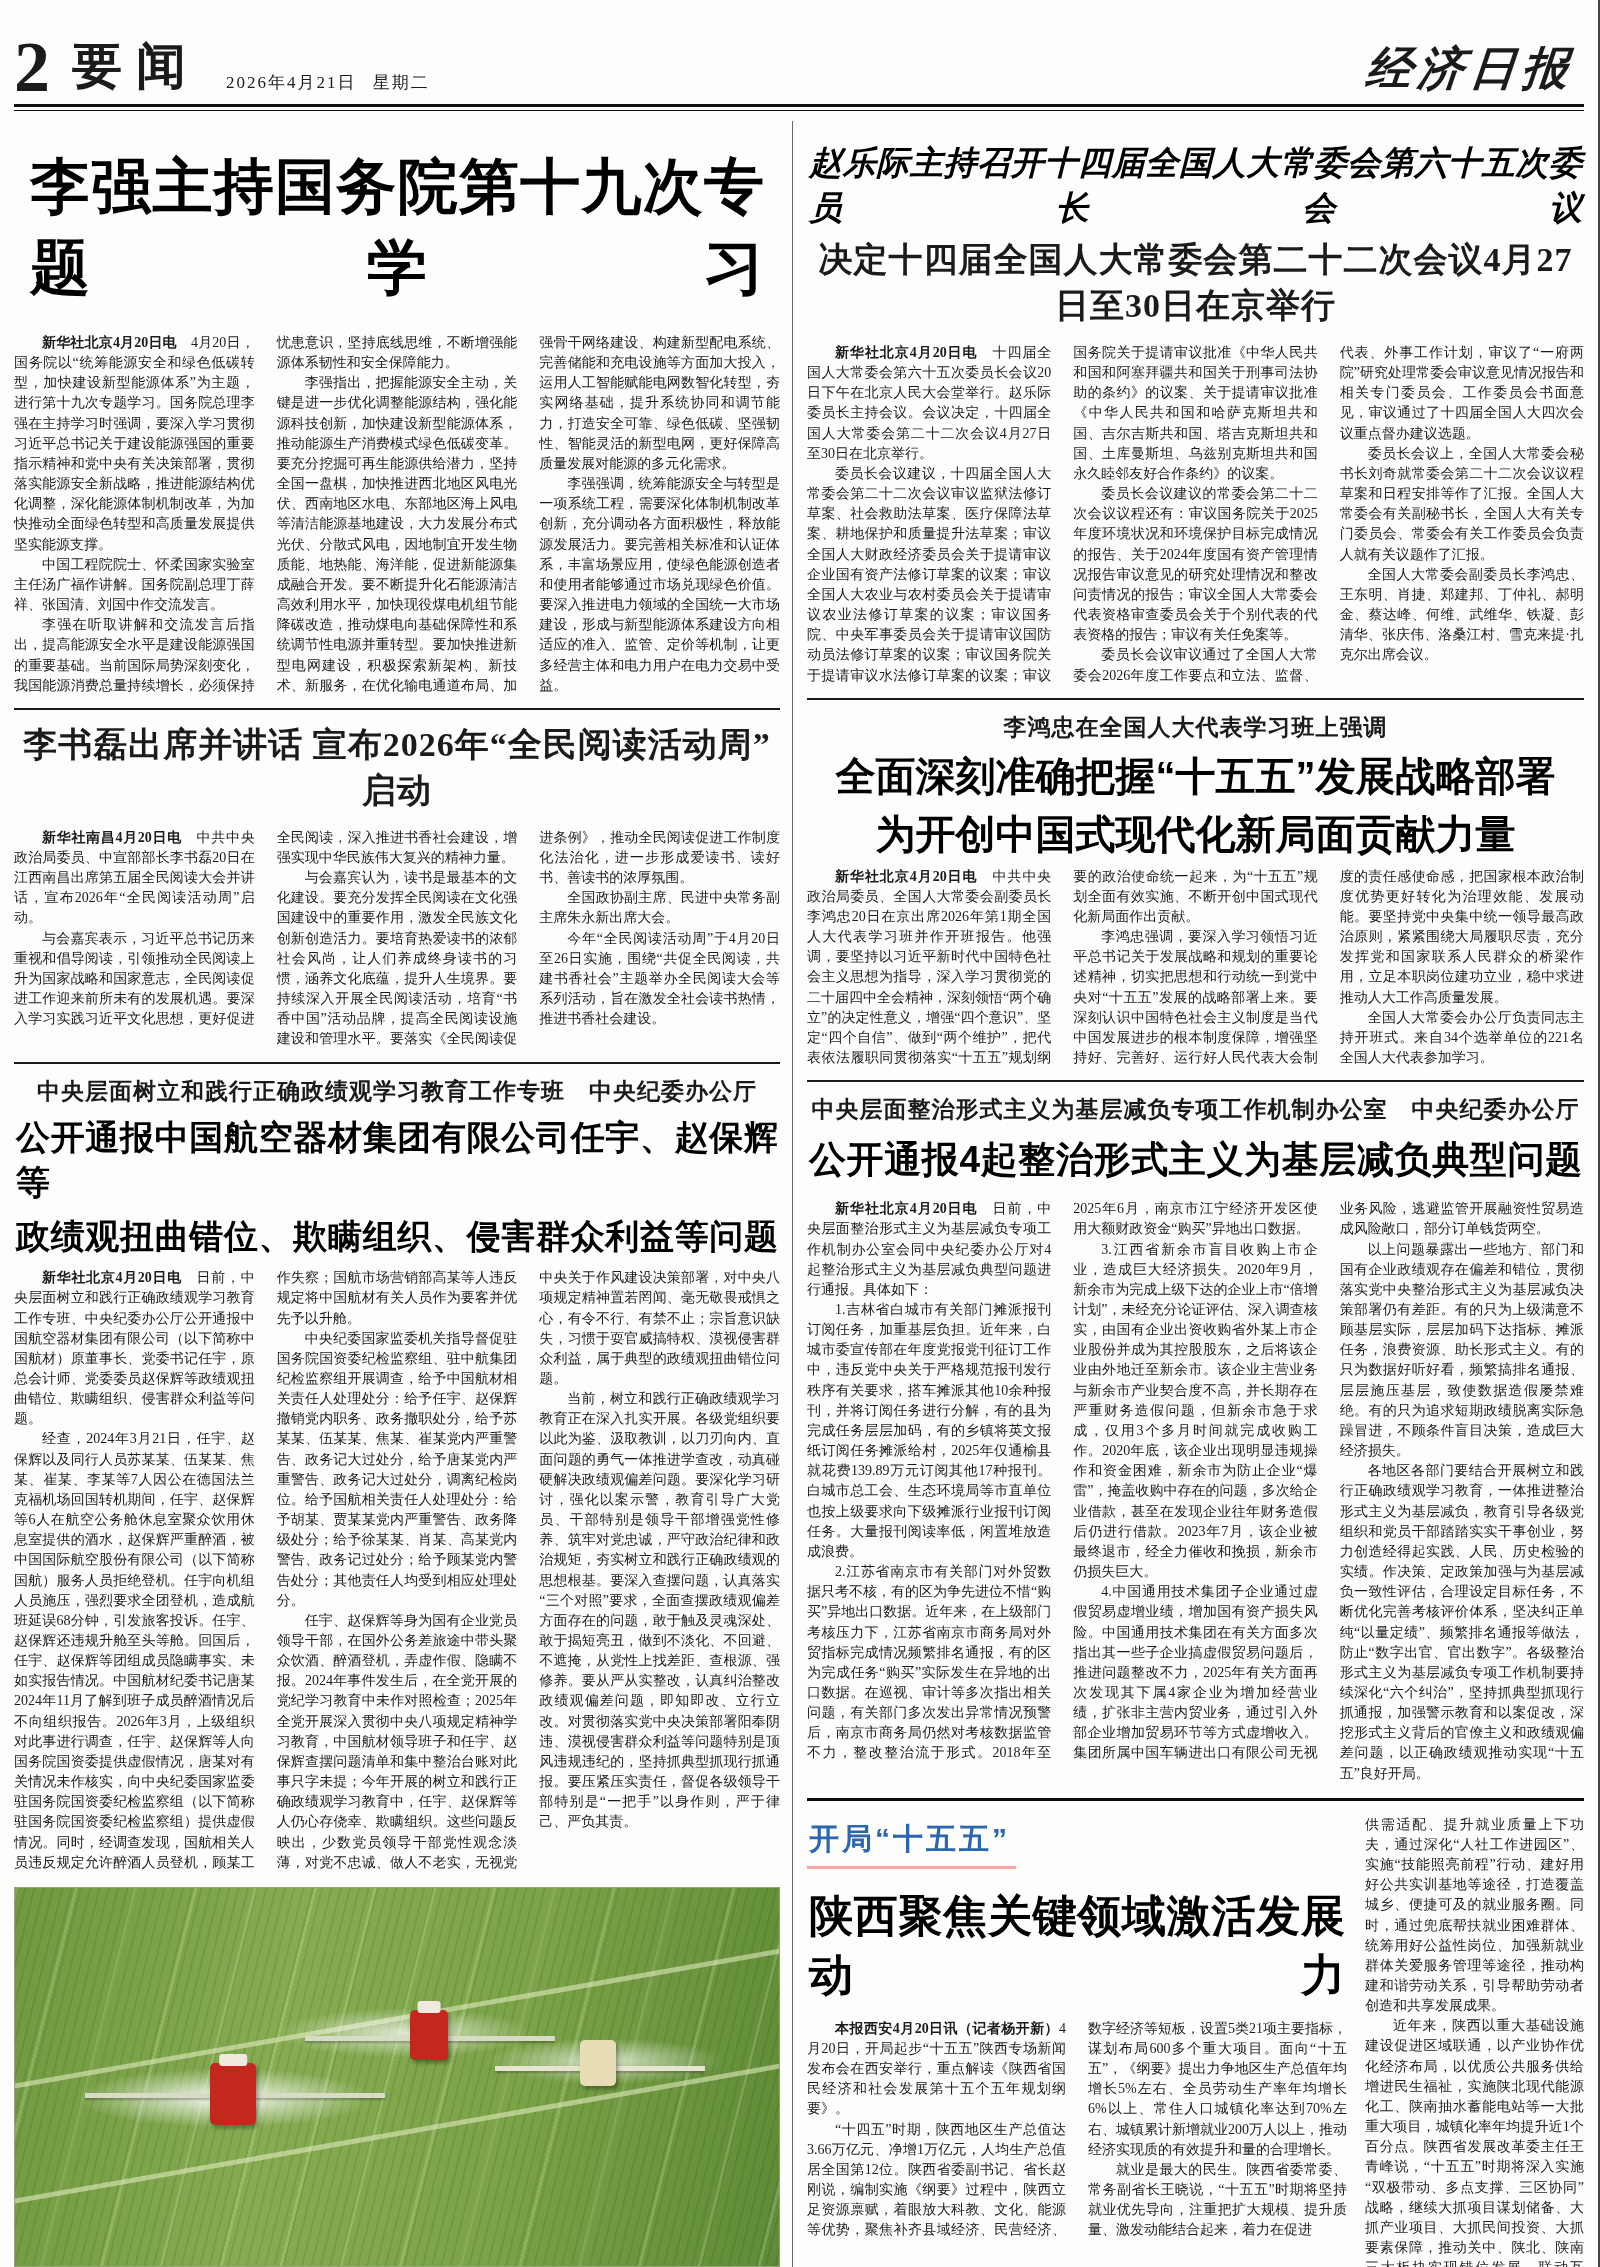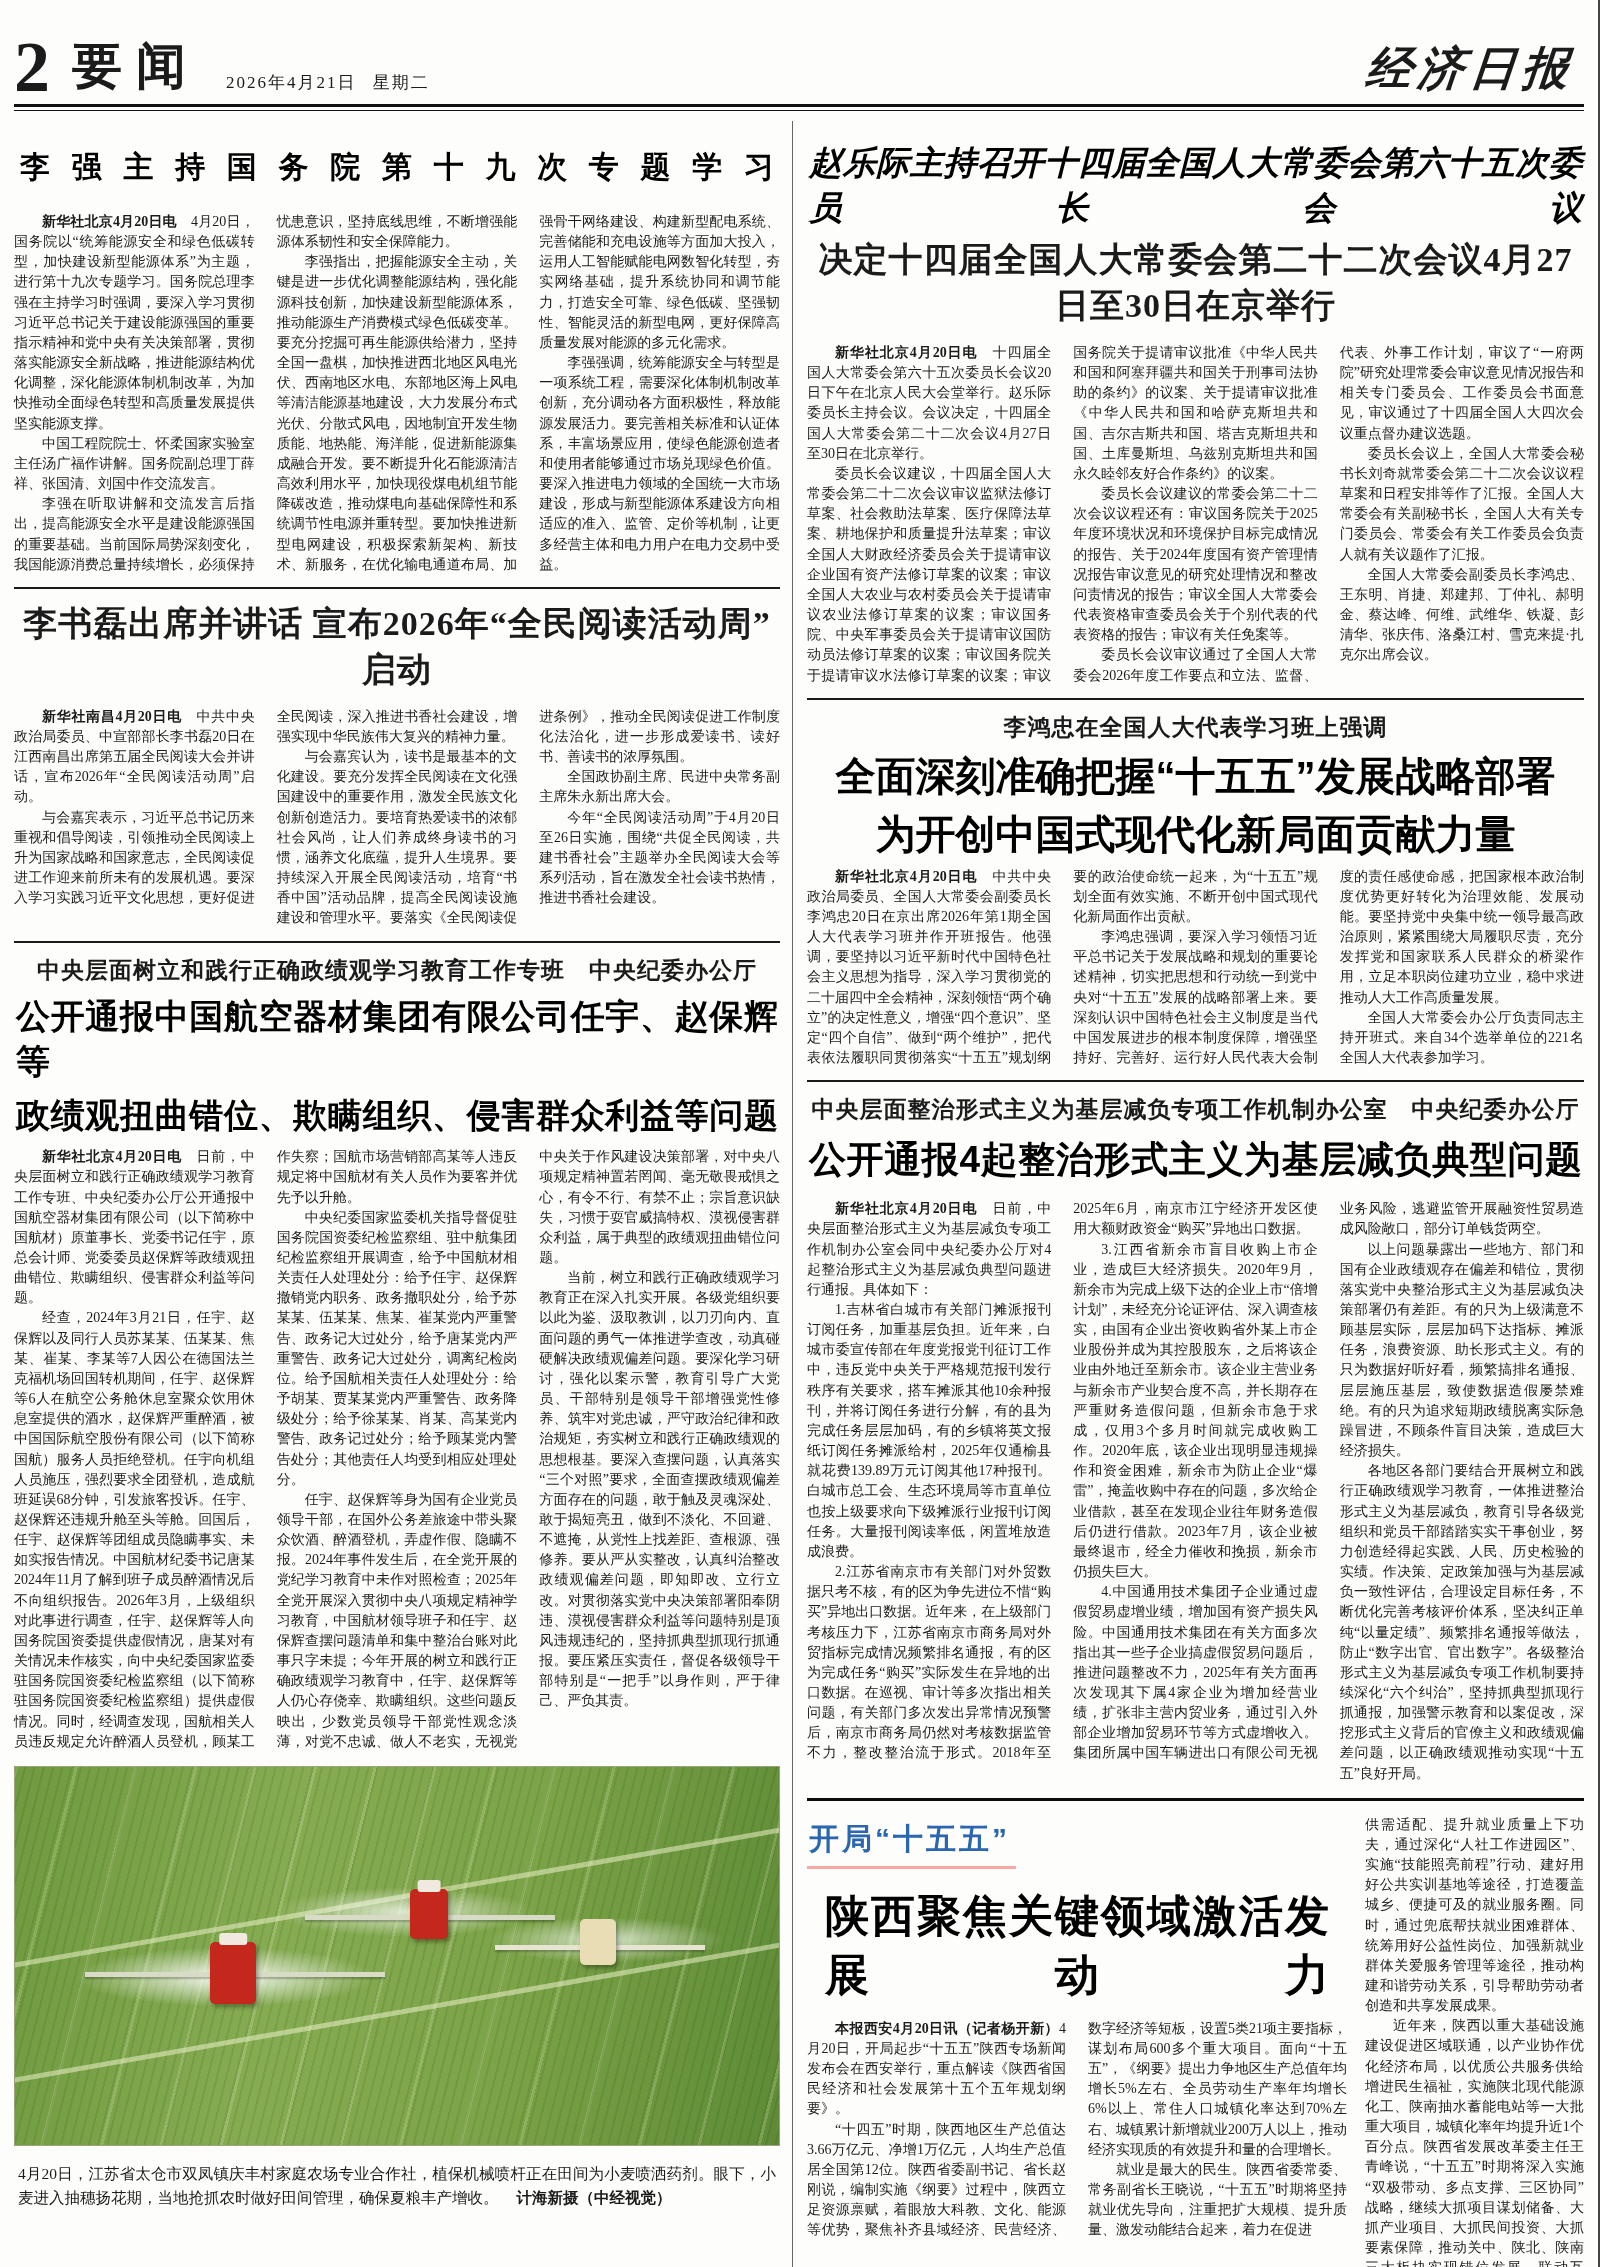--- a/index.html
+++ b/index.html
@@ -20,27 +20,27 @@
   .cols{display:flex;margin-top:10px;}
   .half{box-sizing:border-box;}
   .half.left{width:778px;padding-right:12px;}
   .half.right{flex:1;border-left:1px solid #666;padding-left:14px;}
   
   .rule{border-top:2px solid #1a1a1a;margin:12px 0;}
   .rule-thick{border-top:3.5px solid #0d0d0d;margin:14px 0 10px;}
   
   .hl{font-family:"Liberation Sans","DejaVu Sans",sans-serif;font-weight:900;color:#000;
       text-align:justify;text-align-last:justify;margin:10px 4px;}
-  .hl-1{font-size:30px;margin:26px 6px 24px;}
+  .hl-1{font-size:60px;margin:26px 16px 24px;}
   .hl-2{font-size:33px;margin:20px 2px 6px;font-style:italic;}
   .hl-3{font-size:46px;margin:24px 6px 14px;}
   .hl-4{font-size:40px;text-align:center;text-align-last:center;margin:8px 0;line-height:1.25;}
   .hl-5{font-size:34px;margin:8px 2px;line-height:1.35;}
   .hl-6{font-size:37px;margin:10px 2px 14px;}
-  .hl-sx{font-size:44px;margin:16px 18px 14px;}
+  .hl-sx{font-size:44px;margin:16px 2px 14px;}
   .subtitle{font-size:34px;font-weight:700;text-align:center;margin:6px 0 14px;
             font-family:"Liberation Serif",serif;letter-spacing:1px;}
   .kicker{font-size:23px;font-weight:700;text-align:center;margin:10px 0 4px;letter-spacing:1px;}
   
   .art-body{font-size:14px;line-height:1.44;text-align:justify;column-gap:22px;margin-top:6px;}
   .c3{column-count:3;}
   .c2{column-count:2;}
   .para{margin:0;text-indent:2em;}
   .dateline{font-weight:700;}
   

